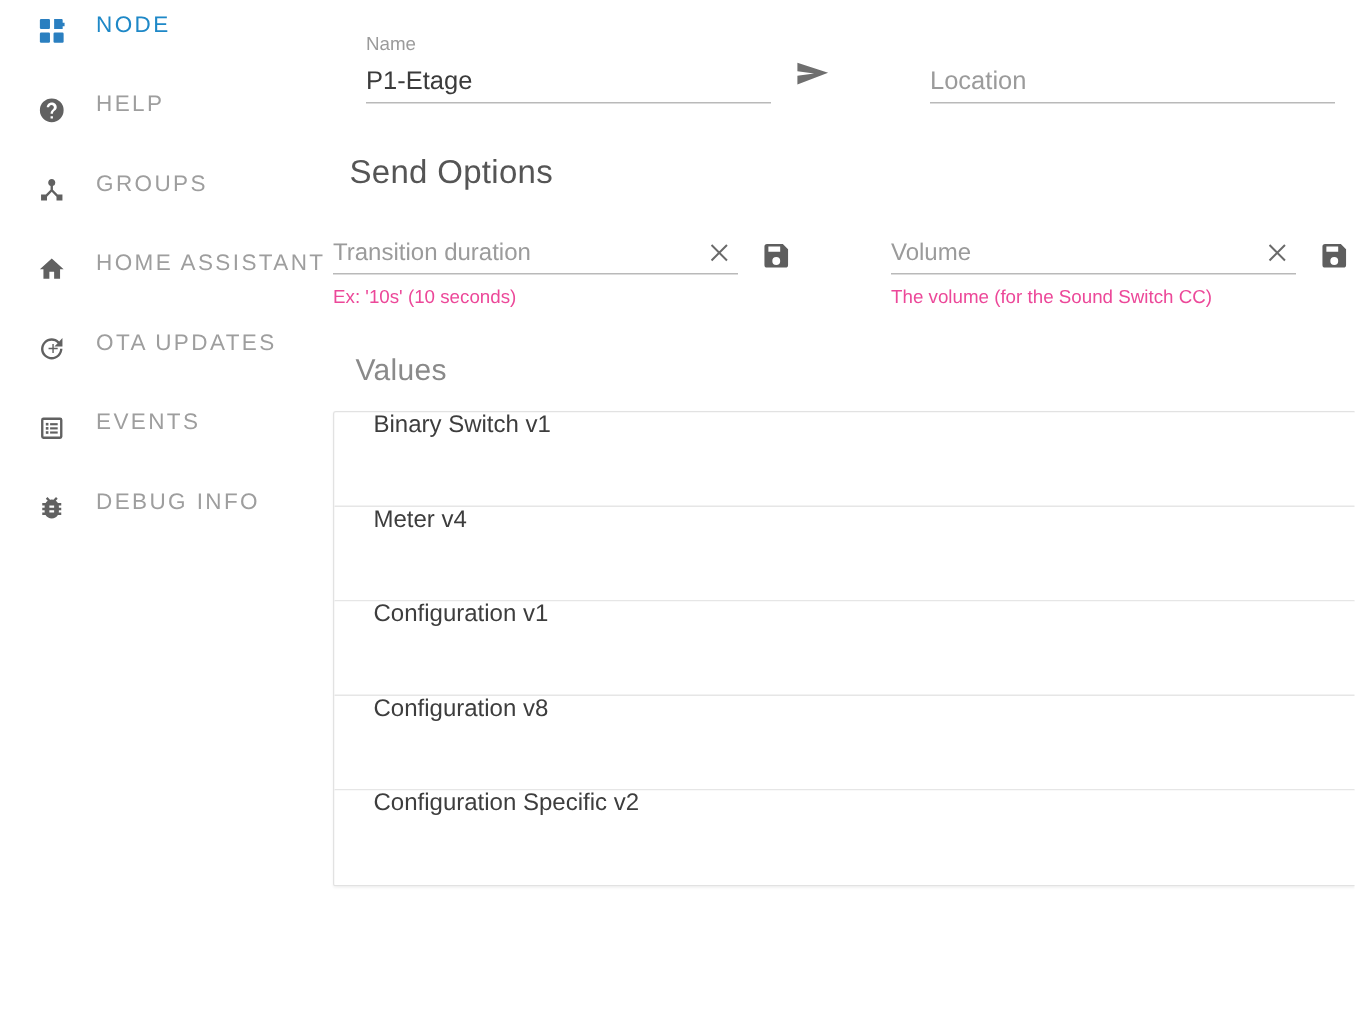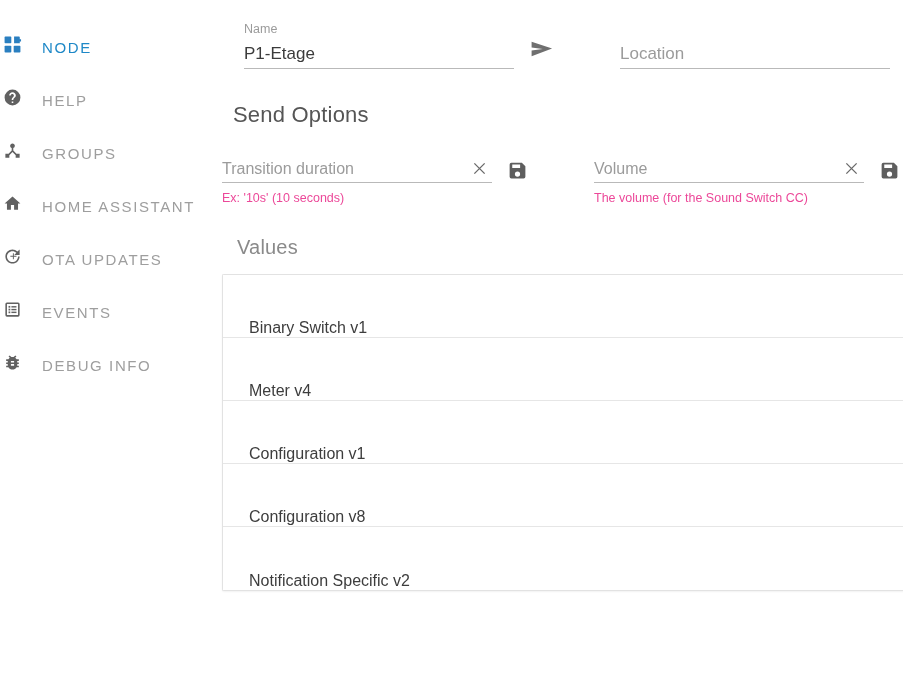--- a/index.html
+++ b/index.html
@@ -28,23 +28,24 @@
     width: 222px;
     flex: 0 0 222px;
     padding-top: 8px;
     background: #ffffff;
     position: relative;
   }
 
   .nav-item {
     position: relative;
     display: flex;
-    align-items: flex-end;
+    align-items: flex-start;
     height: 48px;
     margin-bottom: 5px;
+    padding-left: 22px;
     cursor: pointer;
     user-select: none;
   }
 
   .nav-item .nav-icon {
     width: 24px;
     height: 24px;
     flex: 0 0 24px;
     display: flex;
     align-items: center;
@@ -226,21 +227,21 @@
     border: 1px solid #e2e2e2;
     border-right: 0;
     border-radius: 2px 0 0 2px;
     box-shadow: 0 1px 2px rgba(0,0,0,0.055);
     width: 682px;
   }
 
   .value-row {
     height: 63px;
     display: flex;
-    align-items: flex-end;
+    align-items: flex-start;
     padding-left: 26px;
     border-bottom: 1px solid #e6e6e6;
     font-size: 16px;
     color: #3d3d3d;
     cursor: pointer;
     background: #ffffff;
   }
   .value-row:last-child { border-bottom: 0; }
 </style>
 </head>
@@ -418,18 +419,18 @@
       <div class="value-row">
         <span>Meter v4</span>
       </div>
       <div class="value-row">
         <span>Configuration v1</span>
       </div>
       <div class="value-row">
         <span>Configuration v8</span>
       </div>
       <div class="value-row">
-        <span>Notification Specific v2</span>
+        <span>Configuration Specific v2</span>
       </div>
     </div>
 
   </main>
 </div>
 
 </body></html>

